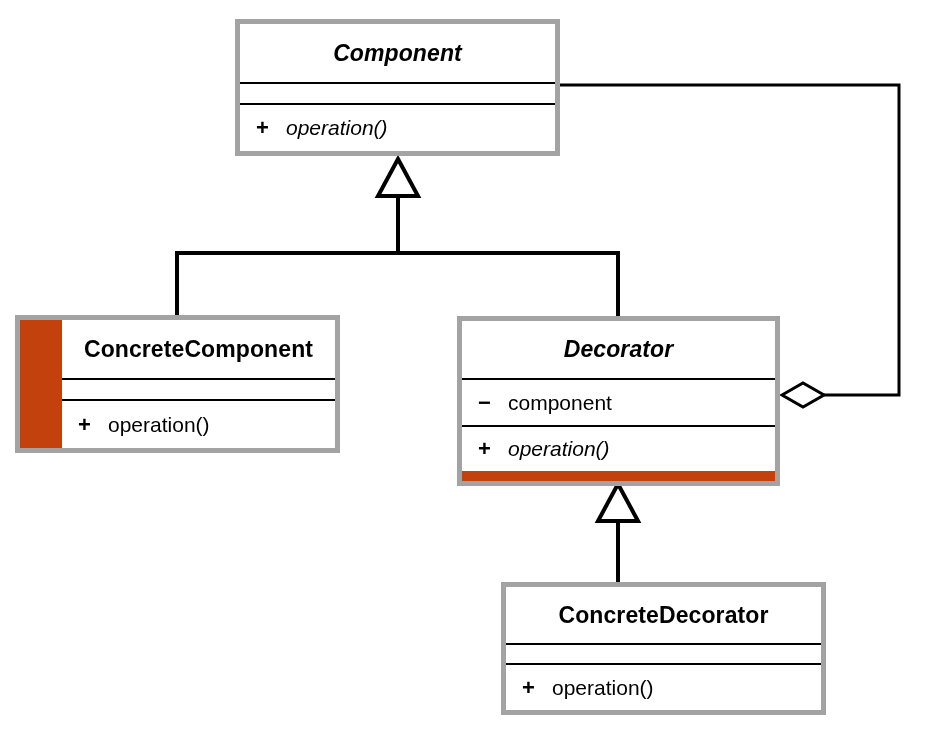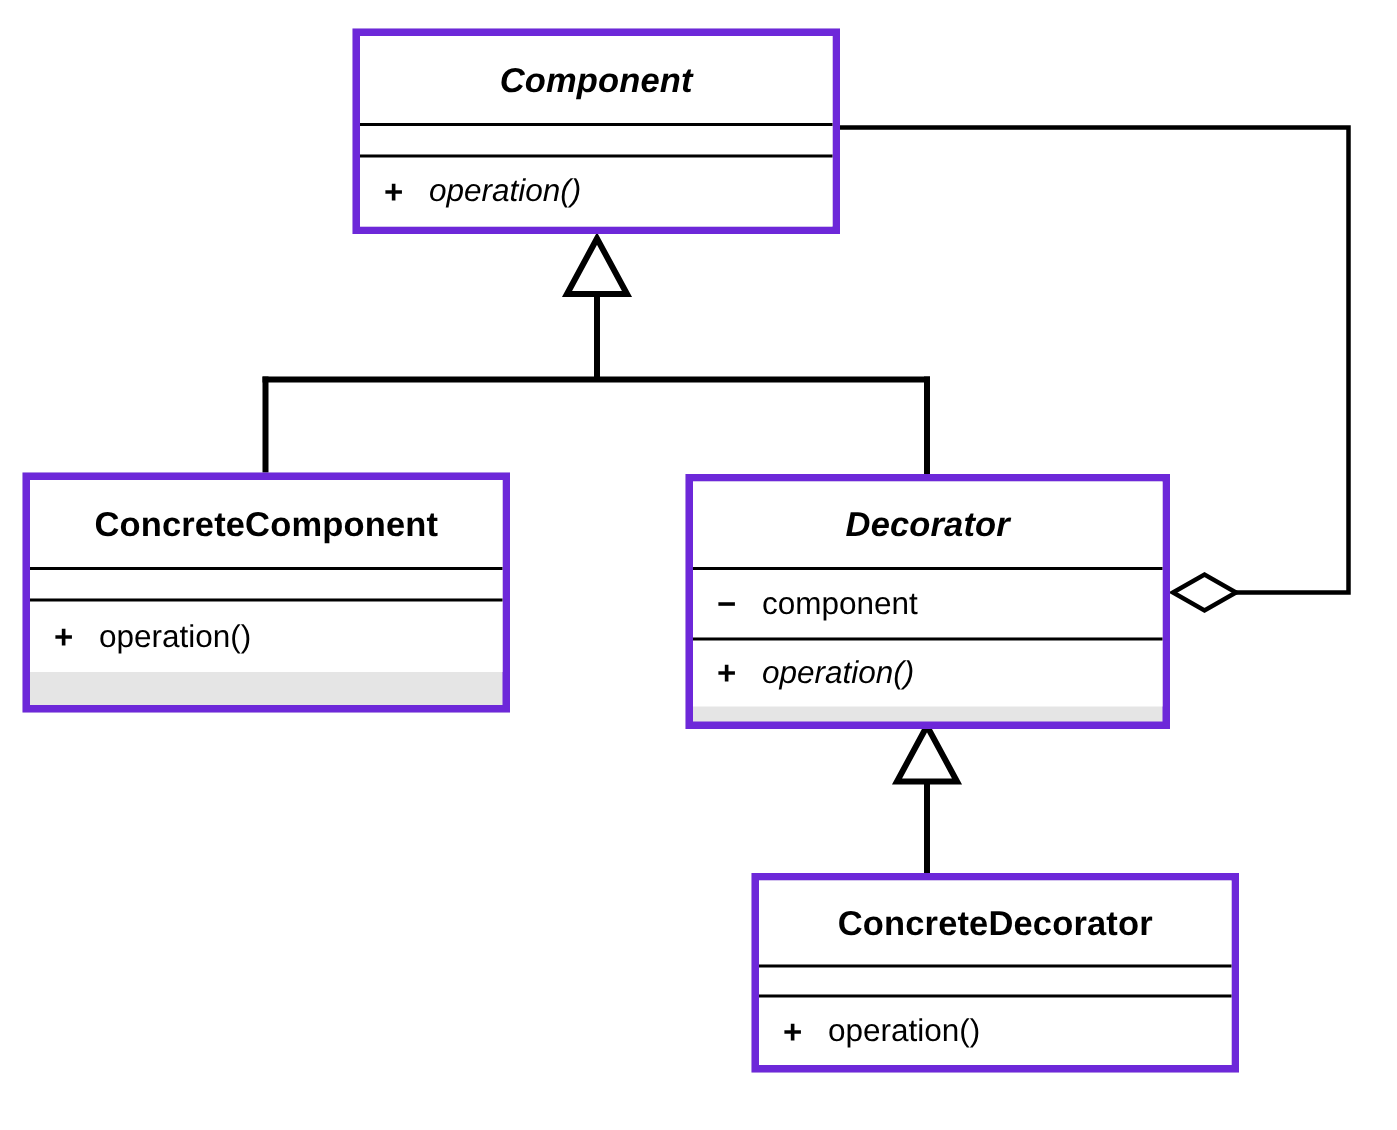--- a/index.html
+++ b/index.html
@@ -20,22 +20,22 @@
     position: absolute;
     left: 0;
     top: 0;
     width: 931px;
     height: 753px;
   }
   
   .uml-class {
     position: absolute;
     box-sizing: border-box;
-    background: #e5e5e5;
-    border: 5px solid #6d28d9;
+    background: #c2410c;
+    border: 5px solid #a3a3a3;
     z-index: 2;
   }
   .compartment {
     box-sizing: border-box;
     background: #ffffff;
     display: flex;
     align-items: center;
   }
   .compartment.divider-top {
     border-top: 2px solid #000000;
@@ -103,21 +103,21 @@
 
   <div class="uml-class" style="left:235px; top:19px; width:325px; height:137px;">
     <div class="compartment cls-name abstract" style="height:58px;">Component</div>
     <div class="compartment divider-top empty-compartment" style="height:21px;"></div>
     <div class="compartment divider-top member abstract-op" style="height:48px;">
       <span class="vis">+</span>
       <span class="mname">operation()</span>
     </div>
   </div>
 
-  <div class="uml-class" style="left:15px; top:315px; width:325px; height:160px;">
+  <div class="uml-class" style="left:15px; top:315px; width:325px; height:138px;padding-left:42px;">
     <div class="compartment cls-name" style="height:58px;">ConcreteComponent</div>
     <div class="compartment divider-top empty-compartment" style="height:21px;"></div>
     <div class="compartment divider-top member" style="height:49px;">
       <span class="vis">+</span>
       <span class="mname">operation()</span>
     </div>
   </div>
 
   <div class="uml-class" style="left:457px; top:316px; width:323px; height:170px;">
     <div class="compartment cls-name abstract" style="height:57px;">Decorator</div>

